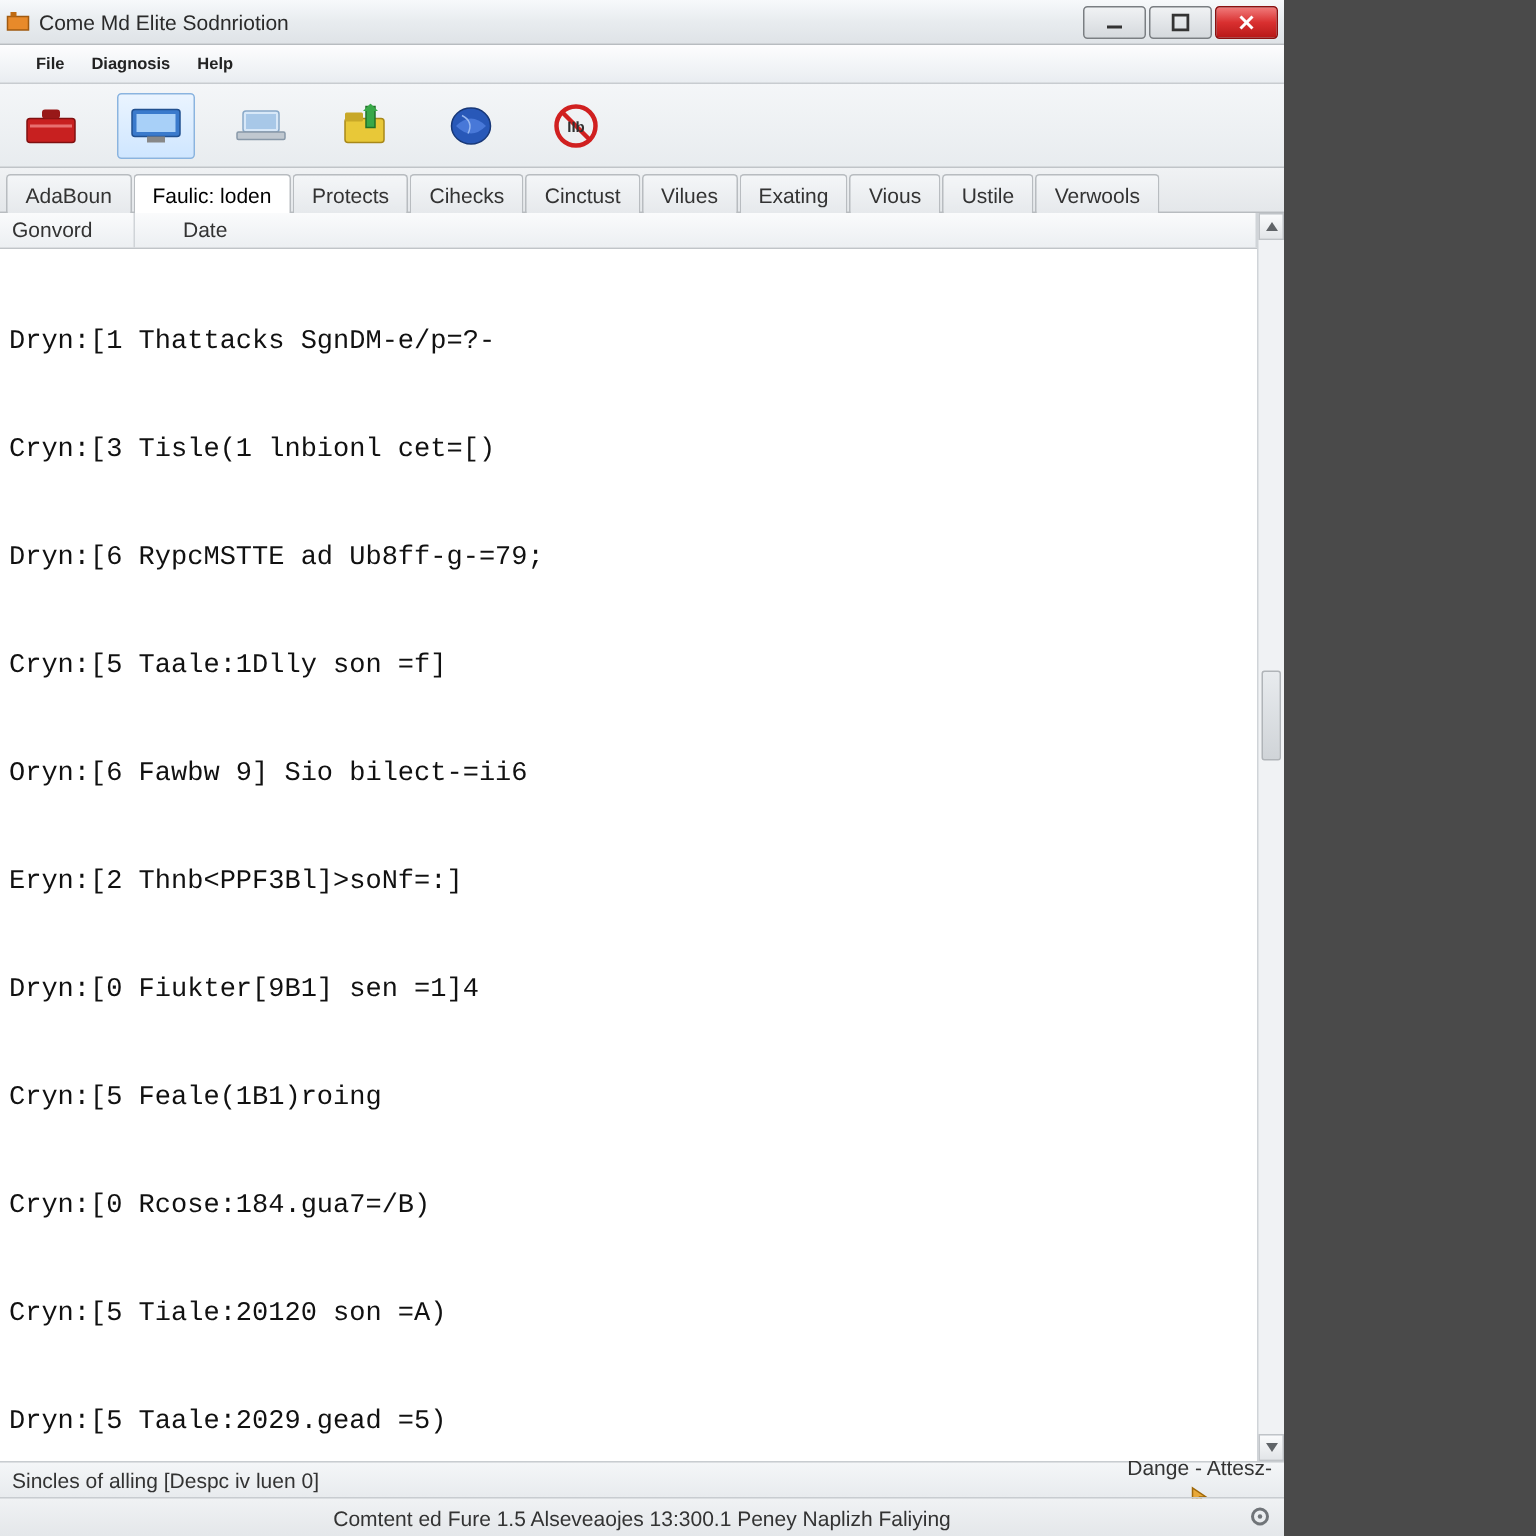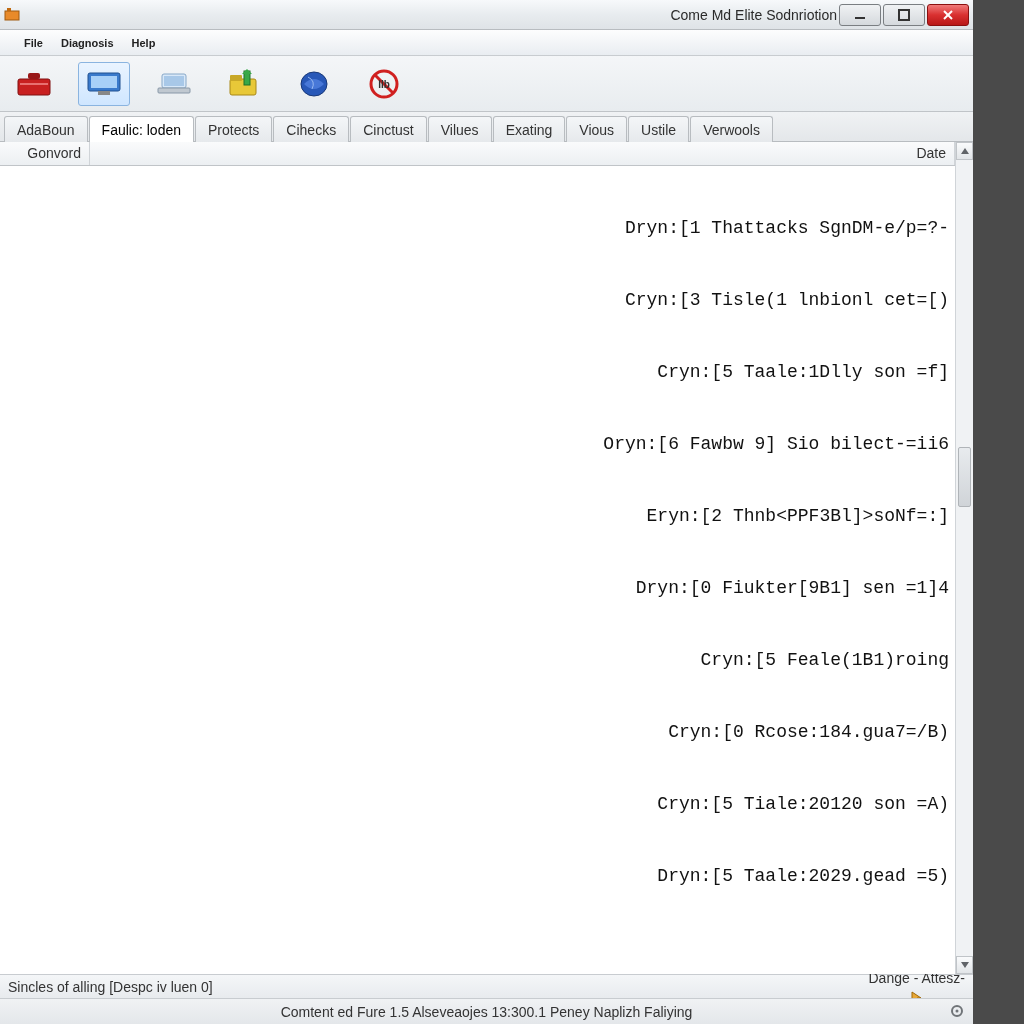--- a/index.html
+++ b/index.html
@@ -1,17 +1,17 @@
 <!DOCTYPE html>
 <html><head>
 <meta charset="utf-8">
 <style>
   * { box-sizing: border-box; margin: 0; padding: 0; }
   html, body { width: 1024px; height: 1024px; overflow: hidden; font-family: "Segoe UI", Tahoma, sans-serif; font-size: 13px; background: #4a4a4a; }
-  .window { width: 973px; height: 1024px; display: flex; flex-direction: column; background: #eef0f2; text-align: right; }
+  .window { width: 856px; height: 1024px; display: flex; flex-direction: column; background: #eef0f2; }
 
   
   .titlebar { height: 30px; background: linear-gradient(to bottom, #f7f9fb 0%, #e8ecef 50%, #dfe3e7 100%); display: flex; align-items: center; padding: 0 4px; border-bottom: 1px solid #b8bcc0; }
   .titlebar .app-icon { width: 16px; height: 16px; margin-right: 6px; display:inline-flex; align-items:center; justify-content:center; }
   .titlebar .title-text { flex: 1; color: #2a2a2a; font-size: 14px; }
   .win-controls { display: flex; gap: 0; }
   .win-btn { width: 42px; height: 22px; border: 1px solid #7a7e82; border-radius: 3px; margin-left: 2px; display: flex; align-items: center; justify-content: center; background: linear-gradient(to bottom, #f0f2f4, #d5d9dd); cursor: default; }
   .win-btn.close { background: linear-gradient(to bottom, #f07a7a 0%, #d93030 50%, #b81818 100%); border-color: #8a1010; }
   .win-btn svg { display:block; }
 
@@ -152,20 +152,21 @@
 
   <div class="content-wrap">
     <div class="content">
       <div class="headers">
         <div class="col col1">Gonvord</div>
         <div class="col col3">Date</div>
       </div>
       <div class="rows">
         <span class="row">Dryn:[1 Thattacks SgnDM-e/p=?-</span>
         <span class="row">Cryn:[3 Tisle(1 lnbionl cet=[)</span>
+        <span class="row">Dryn:[6 RypcMSTTE ad Ub8ff-g-=79;</span>
         <span class="row">Cryn:[5 Taale:1Dlly son =f]</span>
         <span class="row">Oryn:[6 Fawbw 9] Sio bilect-=ii6</span>
         <span class="row">Eryn:[2 Thnb&lt;PPF3Bl]&gt;soNf=:]</span>
         <span class="row">Dryn:[0 Fiukter[9B1] sen =1]4</span>
         <span class="row">Cryn:[5 Feale(1B1)roing</span>
         <span class="row">Cryn:[0 Rcose:184.gua7=/B)</span>
         <span class="row">Cryn:[5 Tiale:20120 son =A)</span>
         <span class="row">Dryn:[5 Taale:2029.gead =5)</span>
         
         

